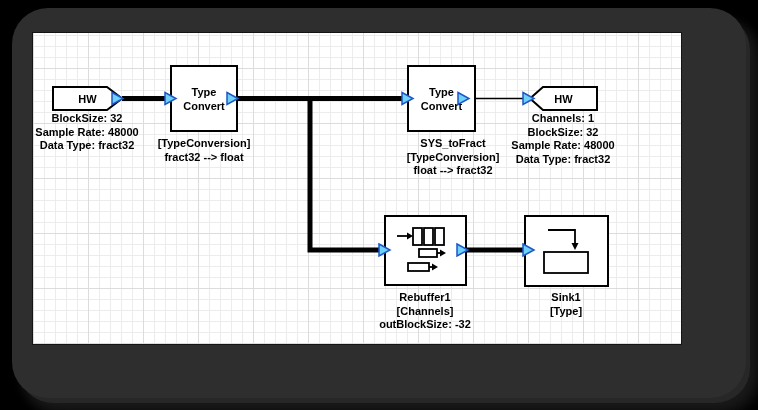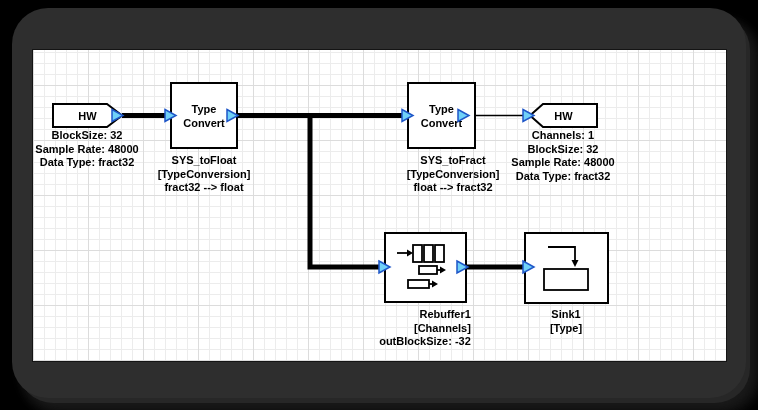--- a/index.html
+++ b/index.html
@@ -6,28 +6,29 @@
   body{
     width:758px;height:410px;background:#000;overflow:hidden;position:relative;
     font-family:"Liberation Sans", sans-serif;
   }
   .frame{
     position:absolute;left:12px;top:8px;width:734px;height:390px;
     background:#2e2e2e;border-radius:36px;
     box-shadow:5px 6px 0 -1px #272727, 10px 12px 12px #1a1a1a, 14px 16px 18px #101010;
   }
   .canvas{
-    position:absolute;left:33px;top:50px;width:693px;height:311px;
+    position:absolute;left:33px;top:33px;width:636px;height:311px;
     background-color:#ffffff;
     background-image:
       repeating-linear-gradient(90deg,#dcdcdc 0 1px,transparent 1px 55px),
       repeating-linear-gradient(0deg,#dcdcdc 0 1px,transparent 1px 55px),
       repeating-linear-gradient(90deg,#ececec 0 1px,transparent 1px 11px),
       repeating-linear-gradient(0deg,#ececec 0 1px,transparent 1px 11px);
     outline:1px solid #141414;
+    padding-left:12px;
   }
   svg.layer{position:absolute;left:0;top:0;width:660px;height:311px;}
   #wire-layer{z-index:1;}
   #port-layer{z-index:3;pointer-events:none;}
   #port-layer polygon{pointer-events:auto;}
   .block{
     position:absolute;background:#fff;border:2px solid #000;box-sizing:border-box;
     z-index:2;display:flex;align-items:center;justify-content:center;
   }
   .block-text{
@@ -109,39 +110,38 @@
     </g>
   </svg>
 
   <div class="caption" style="left:54px;top:79px;">
     <div>BlockSize: 32</div>
     <div>Sample Rate: 48000</div>
     <div>Data Type: fract32</div>
   </div>
 
   <div class="caption" style="left:171px;top:104px;">
-    <div>SYS_toFloat</div>
     <div>[TypeConversion]</div>
     <div>fract32 --&gt; float</div>
   </div>
 
   <div class="caption" style="left:408px;top:104px;margin-left:12px;">
     <div>SYS_toFract</div>
     <div>[TypeConversion]</div>
     <div>float --&gt; fract32</div>
   </div>
 
   <div class="caption" style="left:530px;top:79px;">
     <div>Channels: 1</div>
     <div>BlockSize: 32</div>
     <div>Sample Rate: 48000</div>
     <div>Data Type: fract32</div>
   </div>
 
-  <div class="caption" style="left:392px;top:258px;text-align:right;">
+  <div class="caption" style="left:392px;top:258px;">
     <div>Rebuffer1</div>
     <div>[Channels]</div>
     <div>outBlockSize: -32</div>
   </div>
 
   <div class="caption" style="left:533px;top:258px;">
     <div>Sink1</div>
     <div>[Type]</div>
   </div>
 

